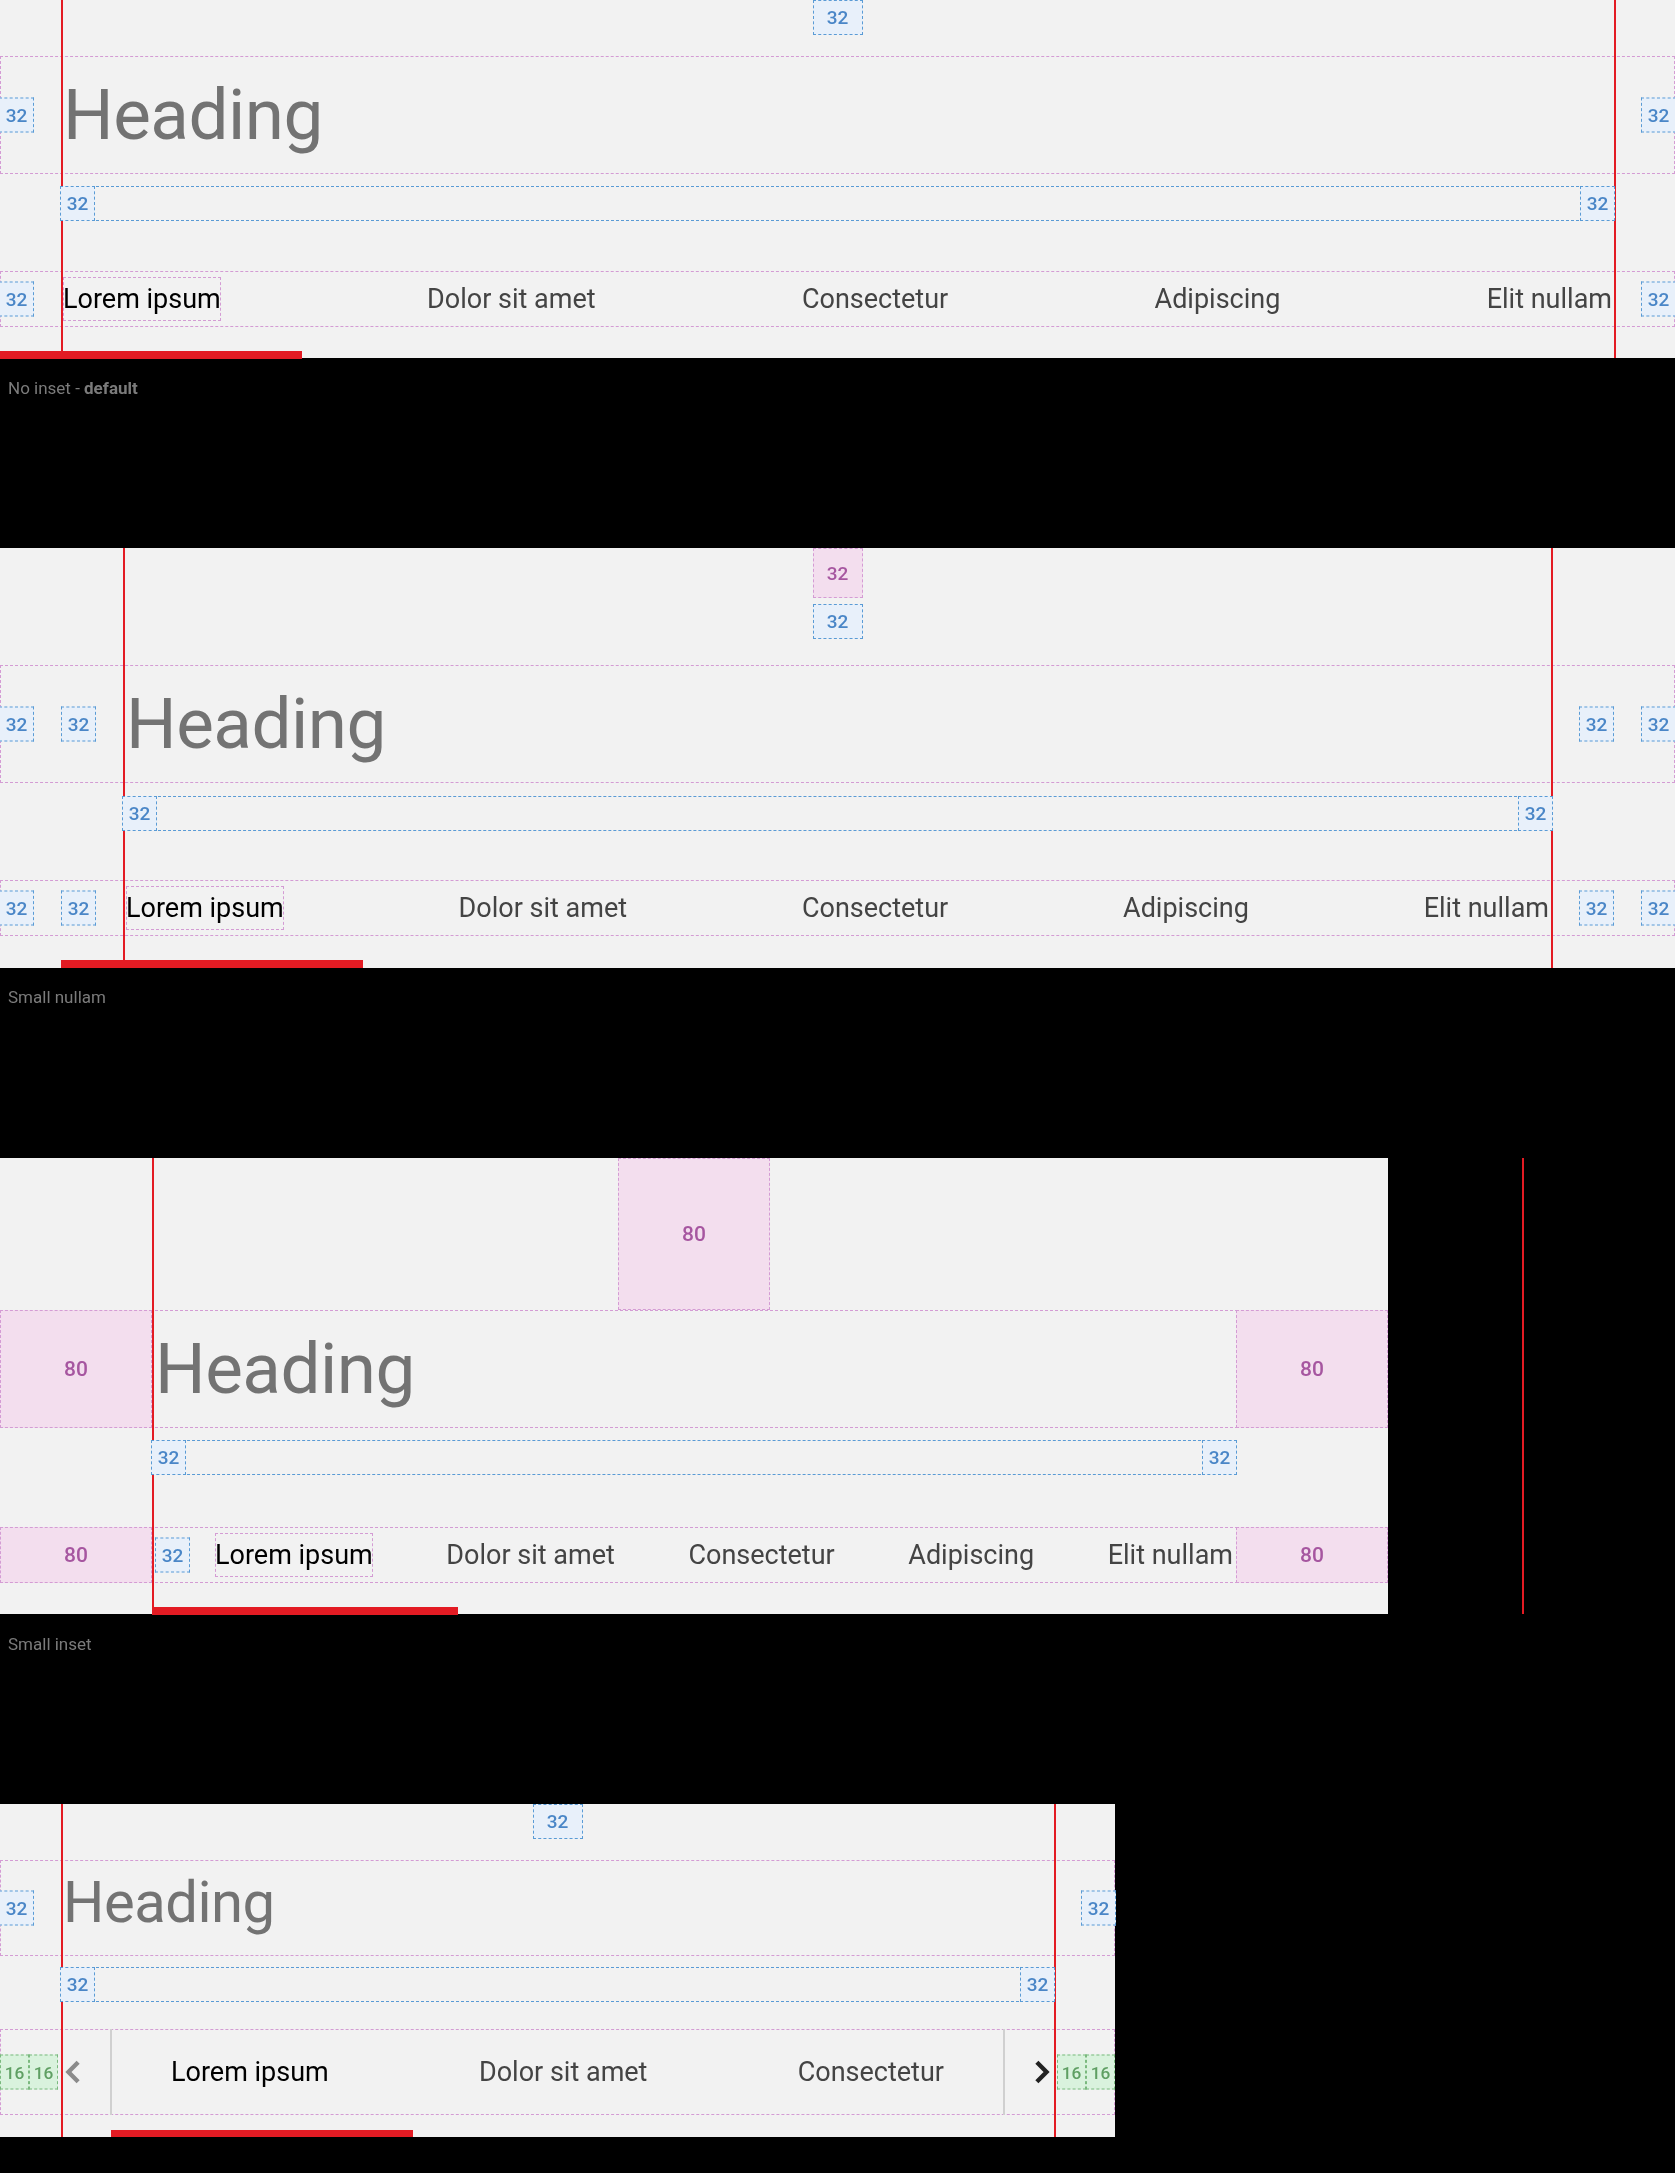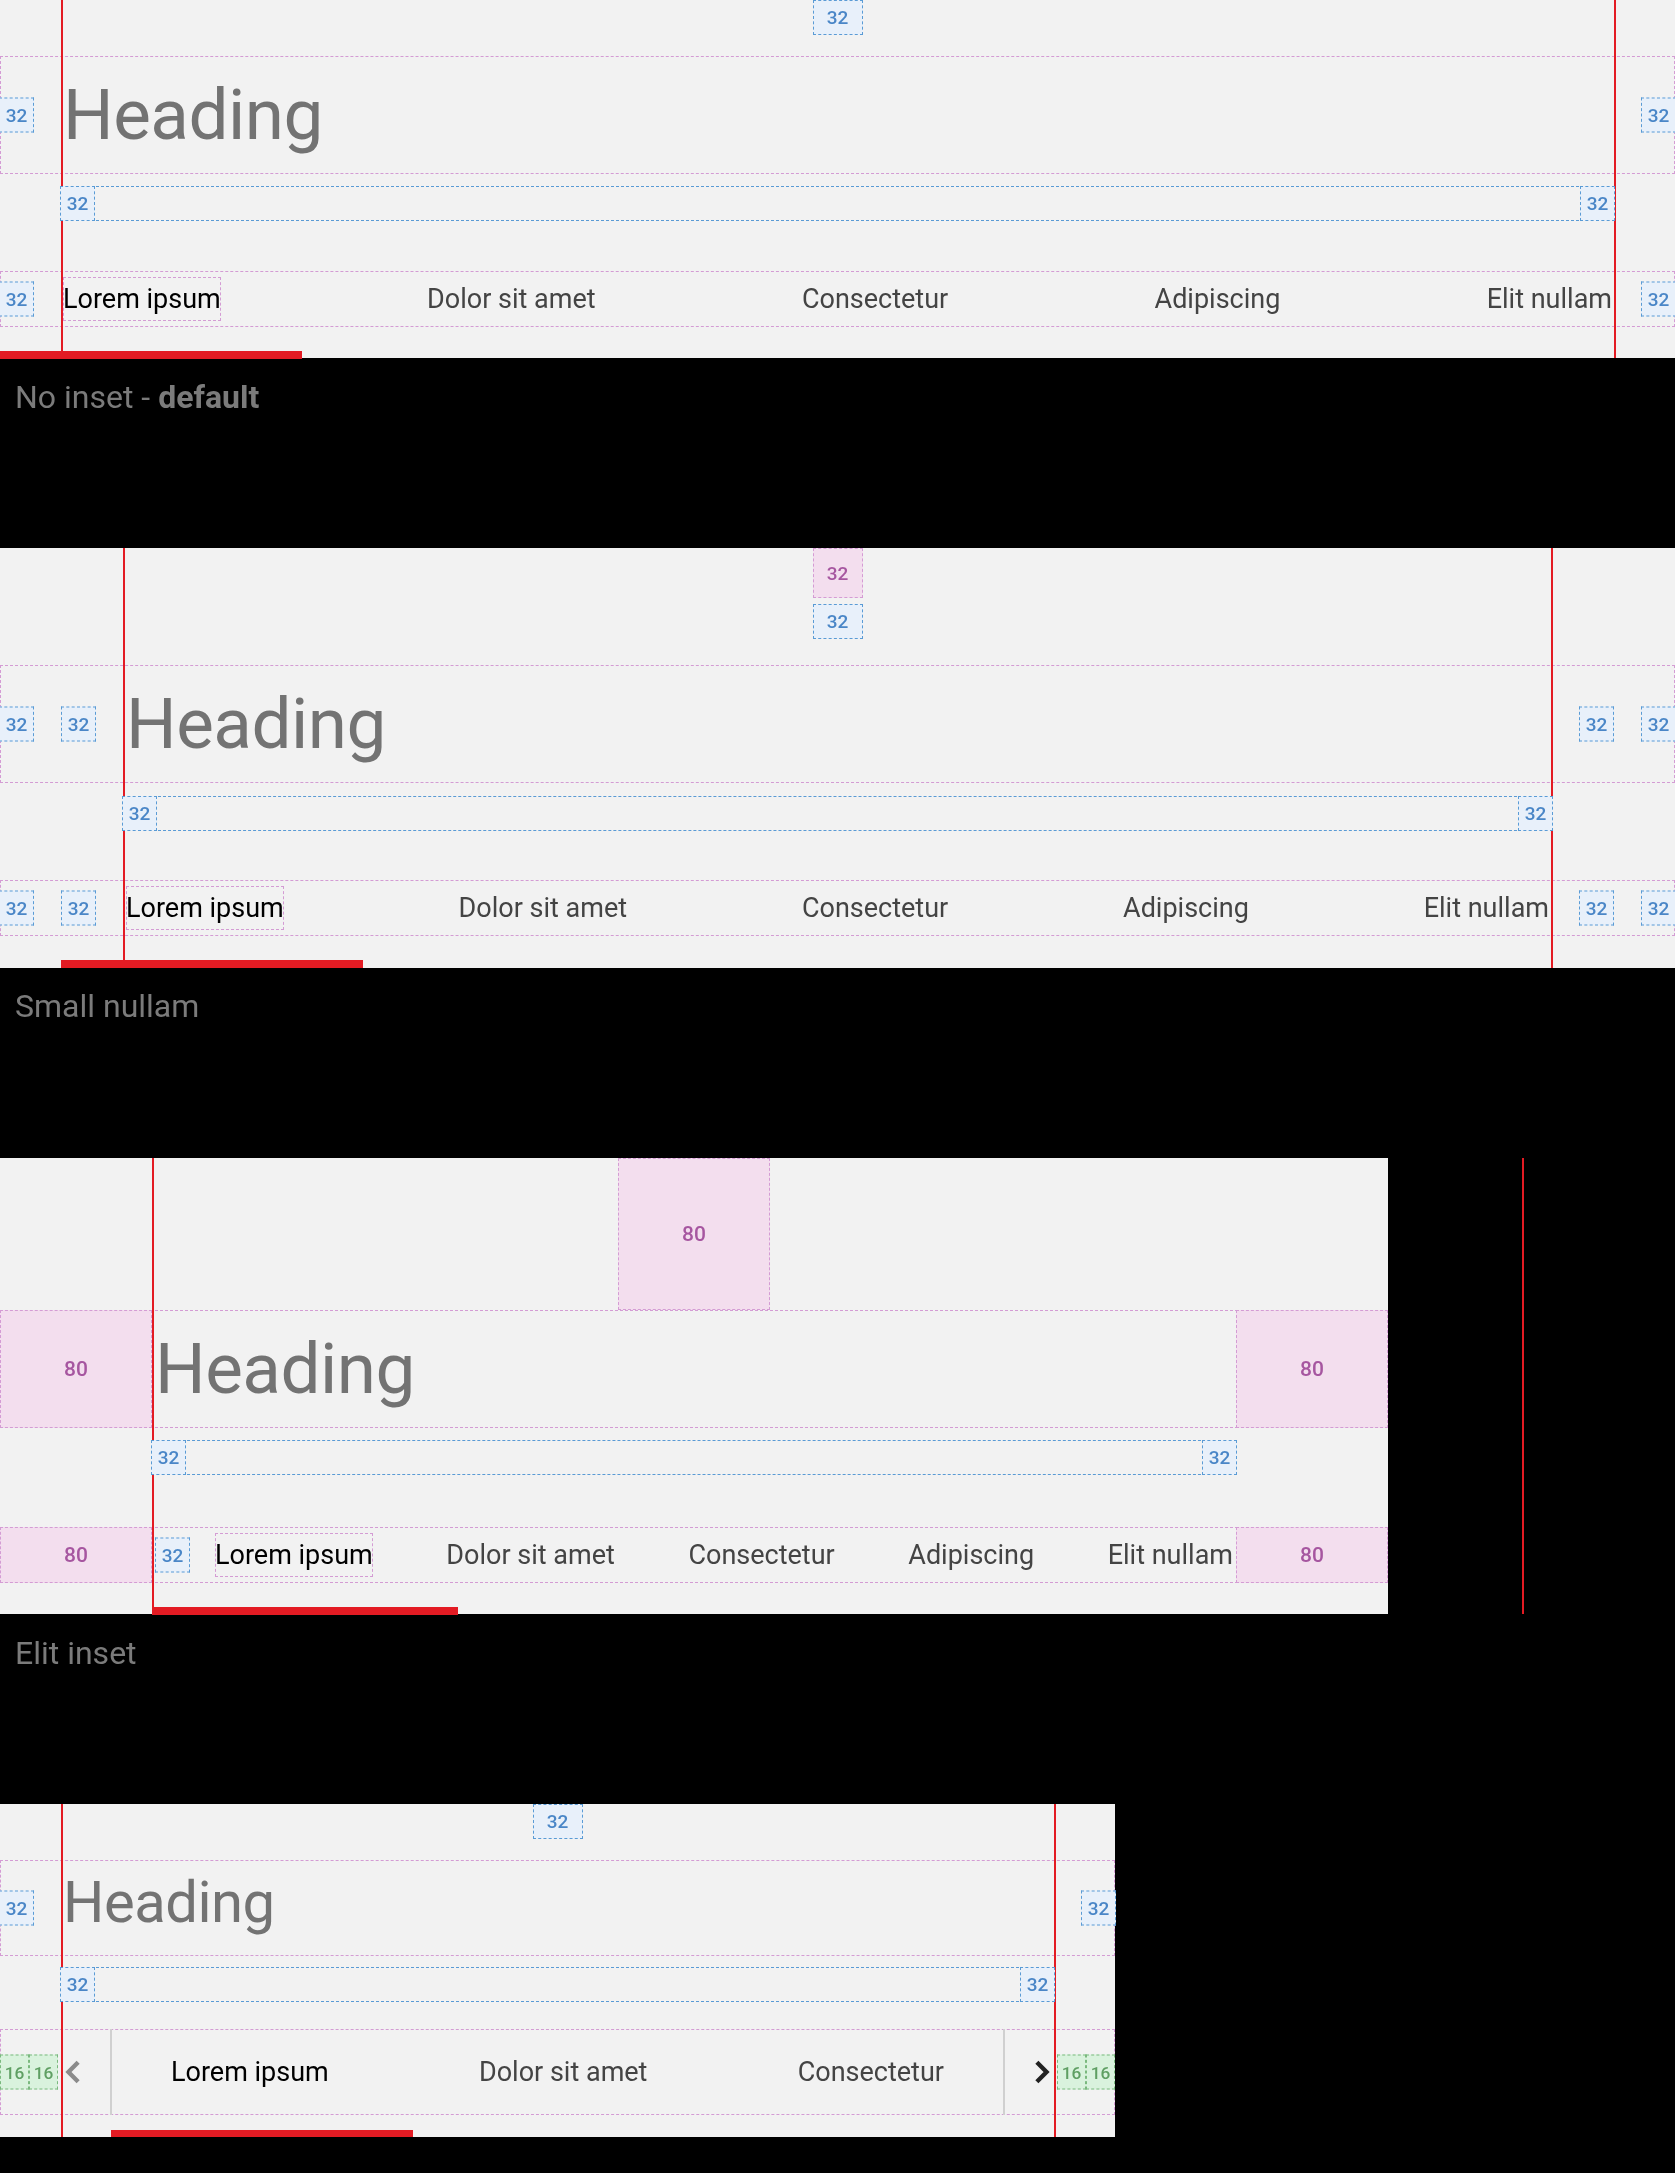--- a/index.html
+++ b/index.html
@@ -27,21 +27,21 @@
   .heading { font-size:71px; font-weight:400; color:#737373; line-height:1; letter-spacing:-0.5px; }
 
   .row-heading { position:absolute; left:0; right:0; }
   .row-tabs    { position:absolute; left:0; right:0; }
 
   .tabs { display:flex; justify-content:space-between; align-items:center; height:56px; }
   .tab  { font-size:27px; color:#444; cursor:pointer; }
   .tab.active { color:#000; }
   .indicator { position:absolute; bottom:0; left:0; height:7.7px; background:#e31b23; }
 
-  .caption { position:absolute; left:15px; font-size:32px; color:#7b7b7b; }
+  .caption { position:absolute; left:8px; font-size:17px; color:#7b7b7b; }
   .caption b { font-weight:700; }
 
   .chev { position:absolute; top:50%; transform:translateY(-50%); color:#8b8b8b; }
   .chev svg { display:block; width:29px; height:29px; }
   .ov-divider { position:absolute; top:0; bottom:0; width:1.9px; background:#d0d0d0; }
 </style>
 </head>
 <body>
 
 <div class="canvas cA">
@@ -139,21 +139,21 @@
     <div class="tabs" style="position:absolute; left:215px; right:155px; top:0; bottom:0">
       <span class="tab active dashed-pink" style="padding:5.8px 0">Lorem ipsum</span>
       <span class="tab">Dolor sit amet</span>
       <span class="tab">Consectetur</span>
       <span class="tab">Adipiscing</span>
       <span class="tab">Elit nullam</span>
     </div>
   </div>
   <div class="indicator" style="top:449px; left:152px; width:306px"></div>
 
-  <div class="caption" style="top:476px">Elit inset</div>
+  <div class="caption" style="top:476px">Small inset</div>
 </div>
 
 <div class="canvas cD">
   <div class="vline" style="left:61px"></div>
   <div class="vline" style="left:1054px"></div>
 
   <div class="m-blue h32 wide m-center" style="top:0">32</div>
 
   <div class="row-heading dashed-pink" style="top:56px; height:96px">
     <div class="heading" style="position:absolute; left:63px; top:13.4px; font-size:58px">Heading</div>

